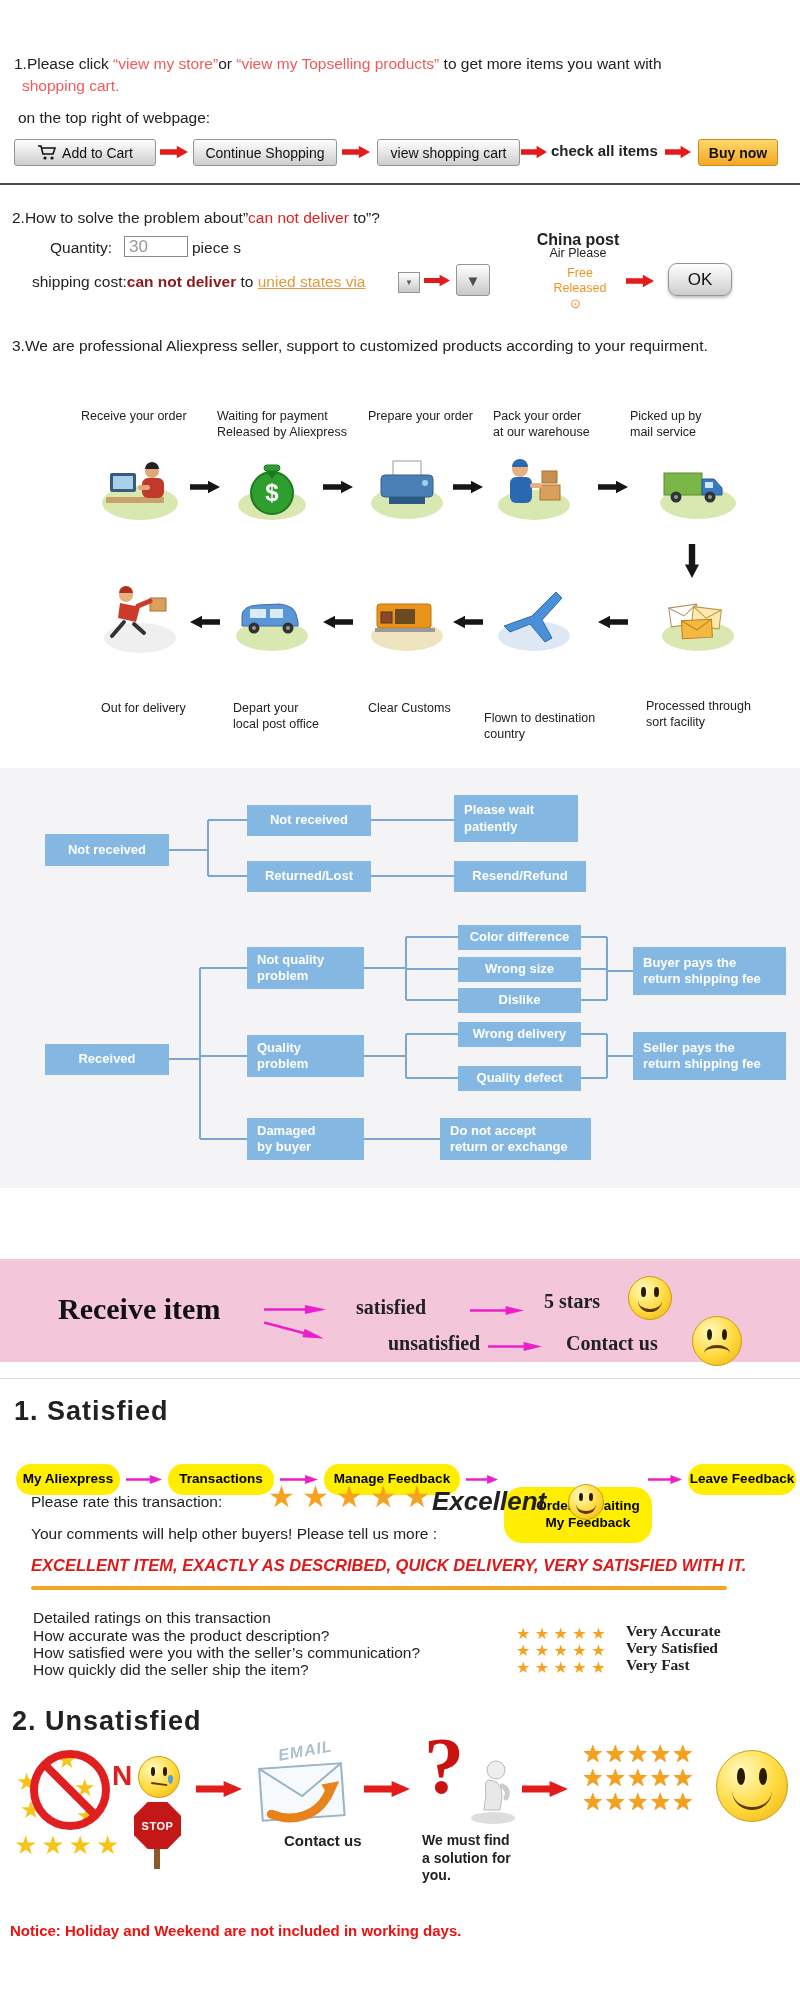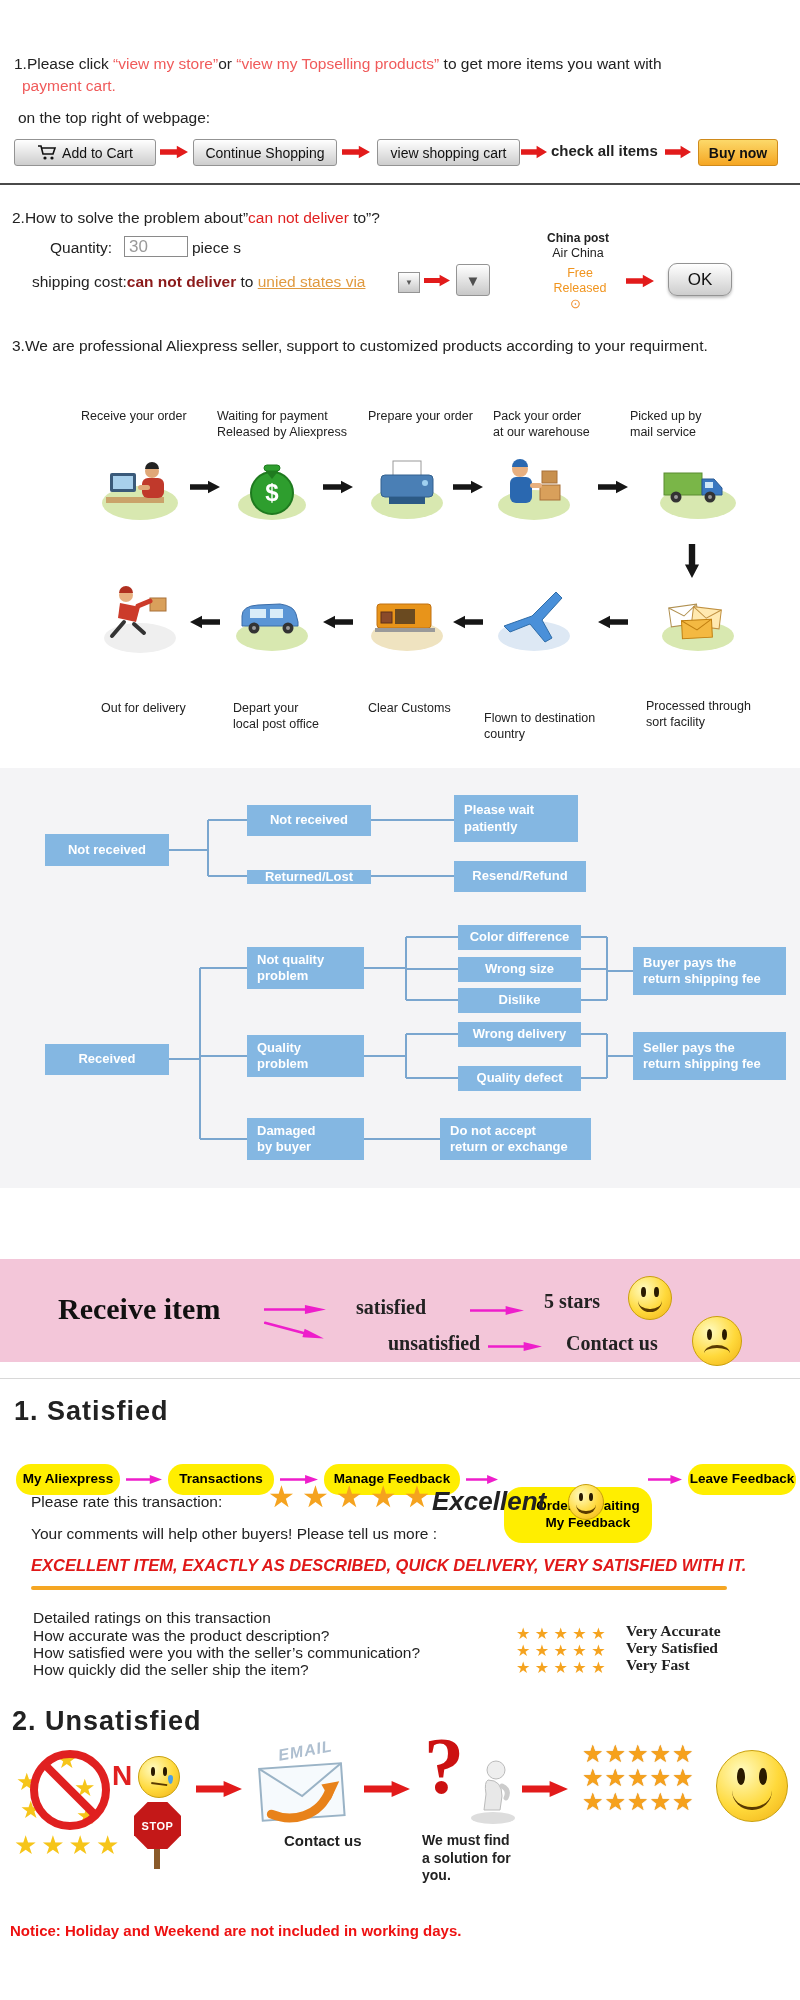--- a/index.html
+++ b/index.html
@@ -59,21 +59,21 @@
             font-family:"Liberation Sans",sans-serif;}
 </style>
 </head>
 <body>
 
 <div id="canvas">
 
   <div class="abs t15" style="left:14px;top:54px;width:760px;">
     <span>1.Please click </span><span class="red-link">“view my store”</span><span>or </span><span class="red-link">“view my Topselling products”</span><span> to get more items you want with</span>
   </div>
-  <div class="abs t15 red-link" style="left:22px;top:76px;">payment cart.</div>
+  <div class="abs t15 red-link" style="left:22px;top:76px;">shopping cart.</div>
   <div class="abs t15" style="left:18px;top:108px;">on the top right of webpage:</div>
 
   <div class="gbtn" style="left:14px;top:139px;width:140px;height:25px;">
     <span style="display:inline-flex;">
       <svg width="20" height="15" viewBox="0 0 20 15">
           <path d="M1 1h3l2 8h10l2-6H5" fill="none" stroke="#111" stroke-width="1.6"></path>
           <circle cx="8" cy="13" r="1.6" fill="#111"></circle>
           <circle cx="15" cy="13" r="1.6" fill="#111"></circle>
         </svg>
     </span>
@@ -96,22 +96,22 @@
 
   <div class="hr1" style="top:183px;"></div>
 
   <div class="abs t15" style="left:12px;top:208px;">
     <span>2.How to solve the problem about”</span><span style="color:#e02020;">can not deliver</span><span> to”?</span>
   </div>
   <div class="abs t15" style="left:50px;top:238px;">Quantity:</div>
   <input class="qty" style="left: 124px; top: 236px; width: 54px; height: 17px;" value="30">
   <div class="abs t15" style="left:192px;top:238px;">piece s</div>
 
-  <div class="abs" style="left:530px;top:231px;width:96px;text-align:center;font-size:12px;font-weight:bold;">China post</div>
-  <div class="abs" style="left:530px;top:246px;width:96px;text-align:center;font-size:12.5px;">Air China</div>
+  <div class="abs" style="left:530px;top:231px;width:96px;text-align:center;font-size:16px;font-weight:bold;">China post</div>
+  <div class="abs" style="left:530px;top:246px;width:96px;text-align:center;font-size:12.5px;">Air Please</div>
 
   <div class="abs t15" style="left:32px;top:272px;">
     <span>shipping cost:</span><span style="color:#8b1a1a;font-weight:bold;">can not deliver</span><span> to </span><span style="color:#e09a40;text-decoration:underline;">unied states via</span>
   </div>
   <div class="ddbtn" style="left:398px;top:272px;width:20px;height:19px;font-size:8px;">
     <span>▼</span>
   </div>
   <div class="rarrow" style="left:424px;top:274px;width:26px;height:13px;"></div>
   <div class="ddbtn" style="left:456px;top:264px;width:32px;height:30px;font-size:15px;border-radius:3px;color:#4f4f4f;">
     <span>▼</span>
@@ -254,21 +254,21 @@
                M354 200H406 M406 169V232 M406 169H458 M406 201H458 M406 232H458
                M581 169H607 M581 201H607 M581 232H607 M607 169V232 M607 203H633
                M354 288H406 M406 266V310 M406 266H458 M406 310H458
                M581 266H607 M581 310H607 M607 266V310 M607 288H633
                M354 371H440" stroke="#7aa6cf" stroke-width="2" fill="none"></path>
     </svg>
     <div class="fbox c" style="left:45px;top:66px;width:124px;height:32px;">Not received</div>
     <div class="fbox c" style="left:247px;top:37px;width:124px;height:31px;">Not received</div>
     <div class="fbox l" style="left:454px;top:27px;width:114px;height:47px;">Please wait
 patiently</div>
-    <div class="fbox c" style="left:247px;top:93px;width:124px;height:14px;margin-top:9px;">Returned/Lost</div>
+    <div class="fbox c" style="left:247px;top:93px;width:124px;height:31px;">Returned/Lost</div>
     <div class="fbox c" style="left:454px;top:93px;width:132px;height:31px;">Resend/Refund</div>
     <div class="fbox c" style="left:45px;top:276px;width:124px;height:31px;">Received</div>
     <div class="fbox l" style="left:247px;top:179px;width:107px;height:42px;">Not quality
 problem</div>
     <div class="fbox c" style="left:458px;top:157px;width:123px;height:25px;">Color difference</div>
     <div class="fbox c" style="left:458px;top:189px;width:123px;height:25px;">Wrong size</div>
     <div class="fbox c" style="left:458px;top:220px;width:123px;height:25px;">Dislike</div>
     <div class="fbox l" style="left:633px;top:179px;width:143px;height:48px;">Buyer pays the
 return shipping fee</div>
     <div class="fbox l" style="left:247px;top:267px;width:107px;height:42px;">Quality

